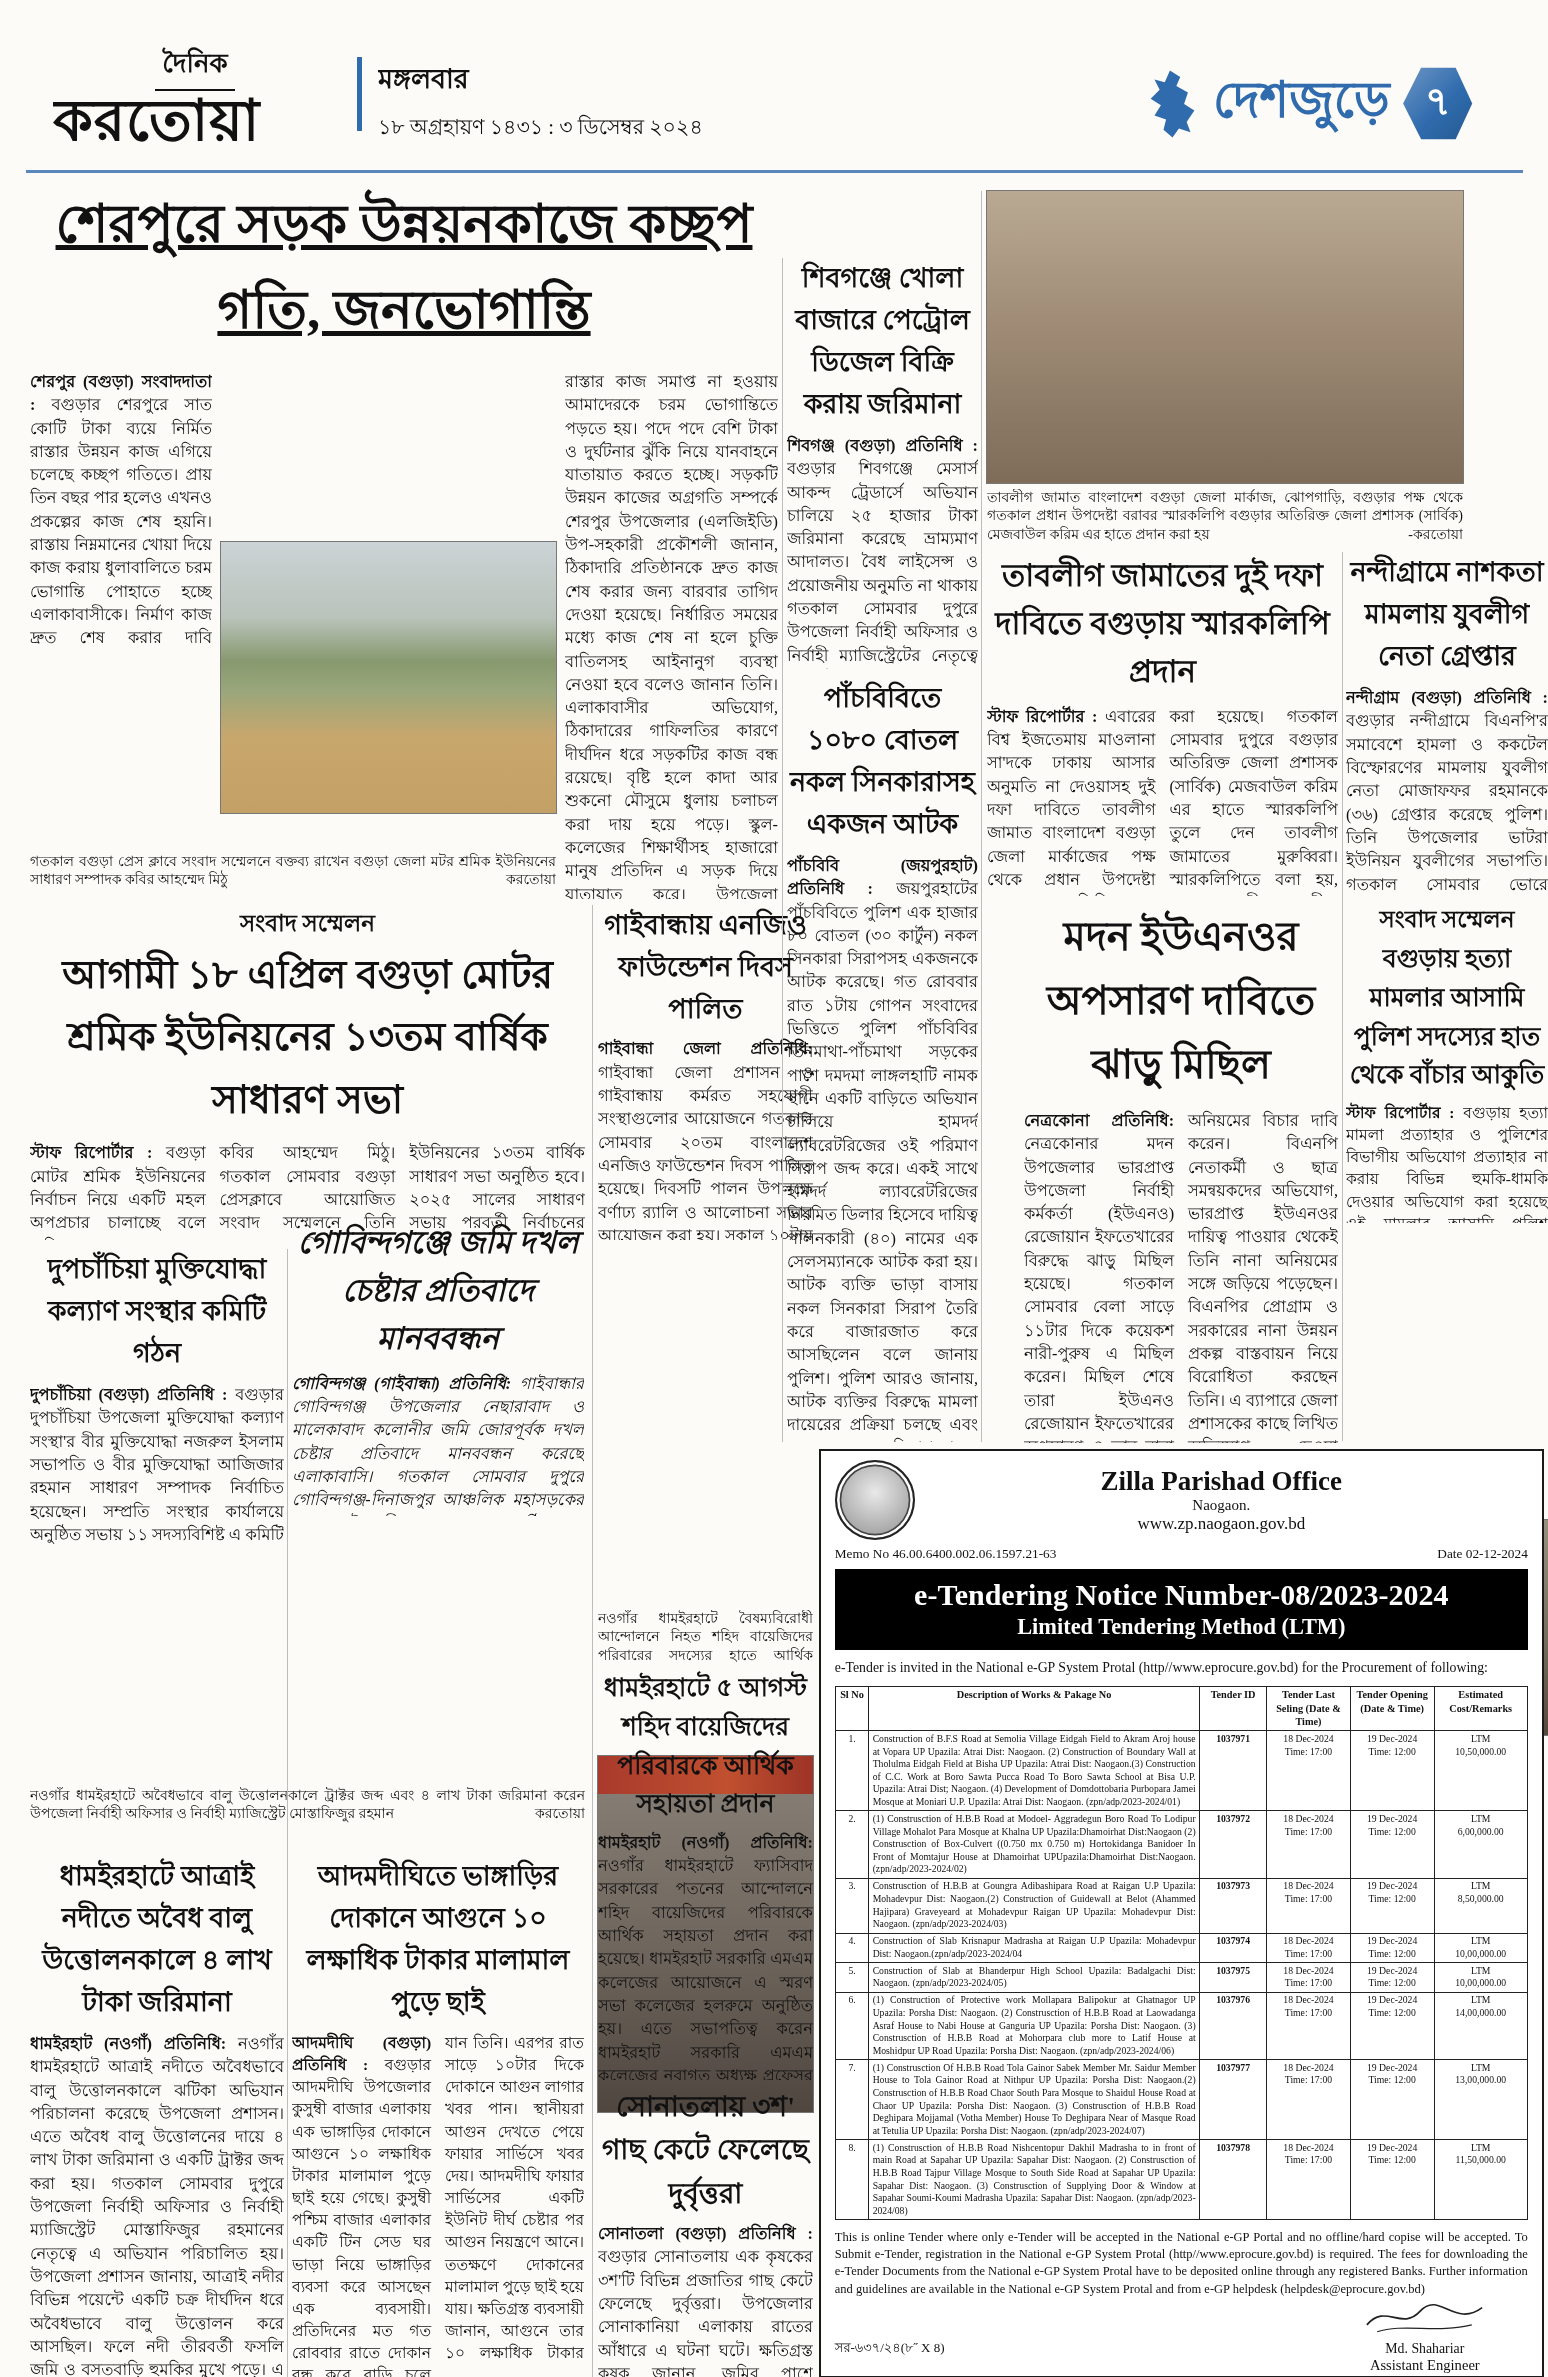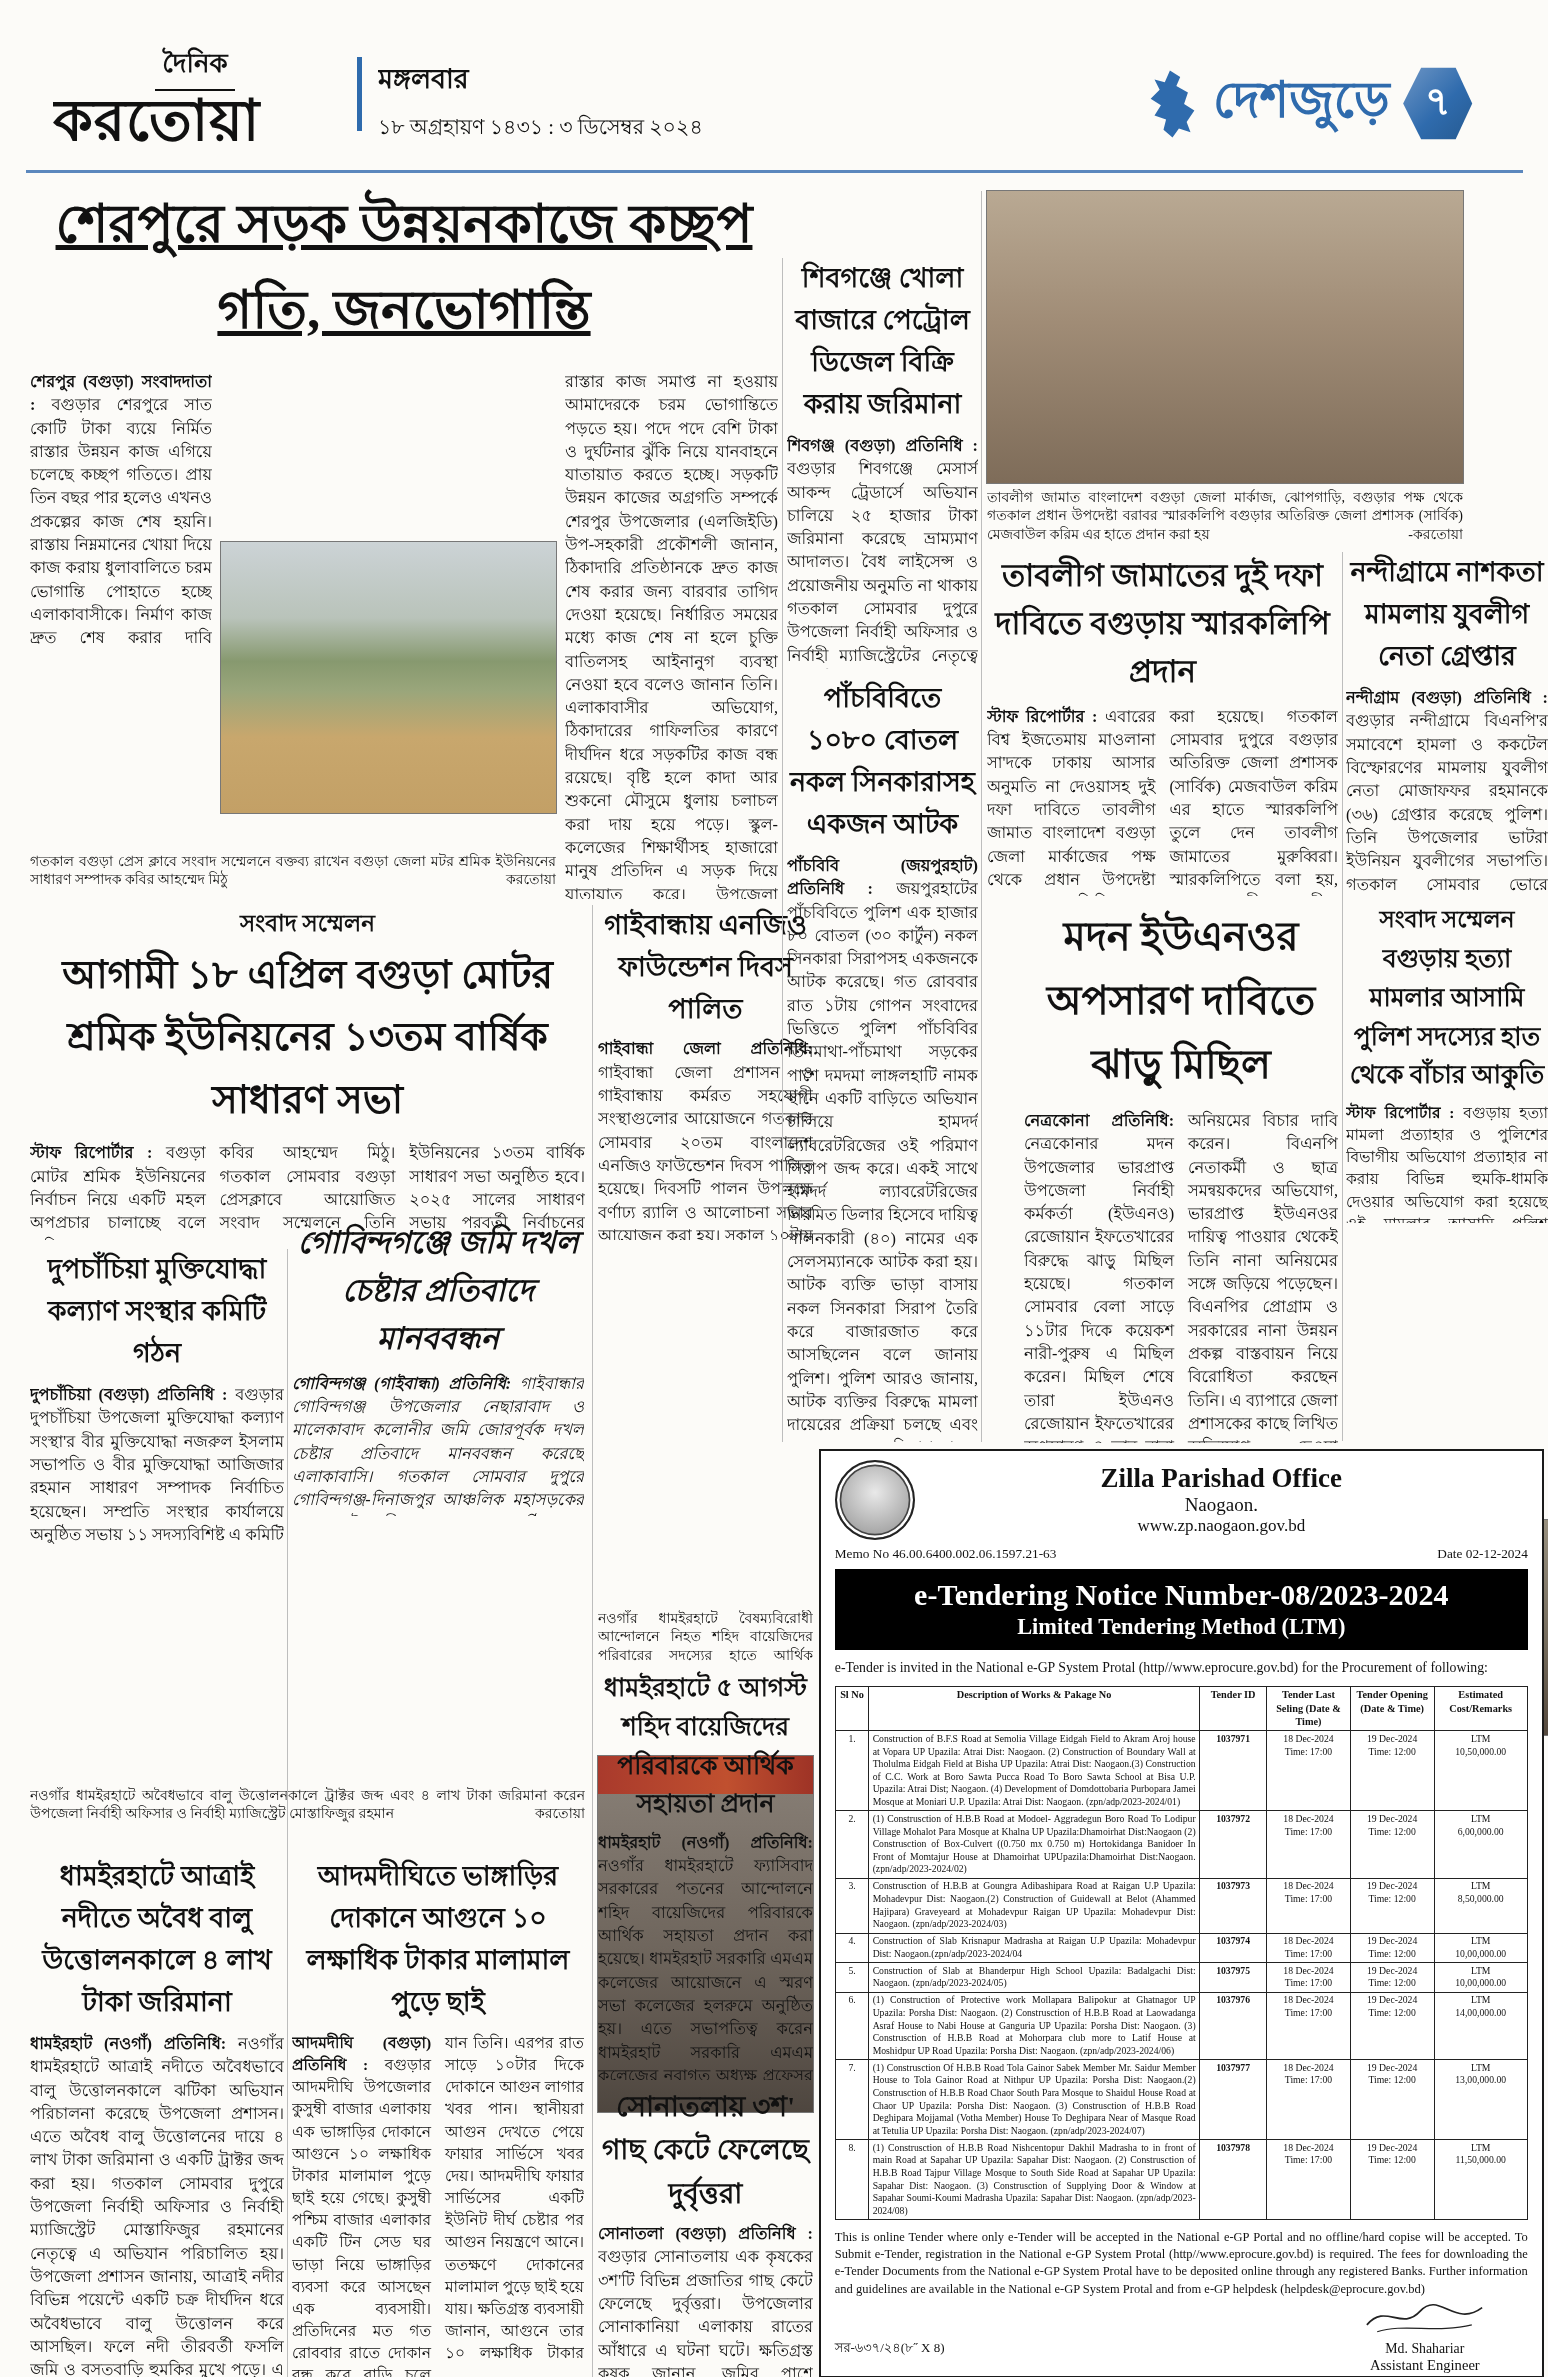--- a/index.html
+++ b/index.html
@@ -39,21 +39,21 @@
   .ph-young{background:linear-gradient(180deg,#8a8178 0%,#6e655c 55%,#4e463f 100%);}
   .ph-young .redbanner{position:absolute;top:0;left:0;right:0;height:38px;background:linear-gradient(90deg,#a93a2c,#c0502f 60%,#9e3326);}
   .ph-frame{outline:0.9px solid #777;}
   
   #tender{background:#ffffff;border:2.6px solid #1a1a1a;padding:8.6px 13.8px;font-family:"Liberation Serif",serif;}
   .t-head{display:flex;align-items:center;}
   .t-seal{width:76px;height:76px;border-radius:50%;border:2.6px solid #222;box-shadow:inset 0 0 0 2.6px #fff,inset 0 0 0 4.3px #444;
           background:radial-gradient(circle at 50% 40%,#e9e9e9 0%,#9d9d9d 80%);flex:0 0 auto;}
   .t-head-txt{flex:1;text-align:center;}
   .t-office{font-size:27px;font-weight:700;}
-  .t-city{font-size:19px;}
+  .t-city{font-size:15px;}
   .t-web{font-size:17px;}
   .t-memo{display:flex;justify-content:space-between;font-size:13.3px;margin-top:6.9px;}
   .t-banner{background:#000;color:#fff;text-align:center;margin-top:6.9px;padding:8.6px 0 10.3px;}
   .t-banner .l1{font-size:30px;font-weight:700;}
   .t-banner .l2{font-size:22.4px;font-weight:700;margin-top:1.7px;}
   .t-intro{font-size:13.8px;margin-top:8.6px;text-align:justify;line-height:1.35;}
   table.tt{border-collapse:collapse;width:100%;margin-top:8.6px;}
   table.tt th,table.tt td{border:0.9px solid #222;font-size:9.7px;line-height:1.3;padding:1.7px 3.4px;vertical-align:top;}
   table.tt th{font-size:10.3px;font-weight:700;text-align:center;}
   table.tt td{white-space:pre-line;}

